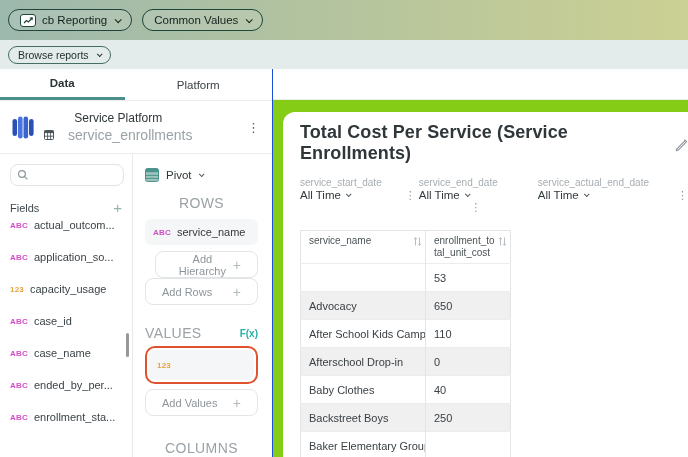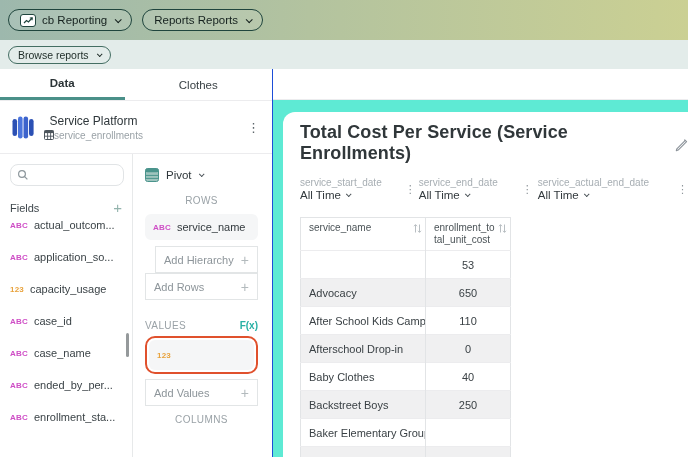--- a/index.html
+++ b/index.html
@@ -18,34 +18,34 @@
   .chev { display:inline-block; width:5px; height:5px; border-right:1.4px solid currentColor;
           border-bottom:1.4px solid currentColor; transform:rotate(45deg) translateY(-1px); }
   .subbar { height:29px; background:#e3ecea; display:flex; align-items:center; padding-left:8px; }
   .pill.browse { height:18px; font-size:10.5px; border-color:#446e63; border-radius:11px; padding:0 9px;
                  background:transparent; color:#1d2b27; }
   .pill.browse .chev { width:4px; height:4px; }
 
   
   .content { display:flex; height:388px; }
   .left { width:273px; background:#fff; border-right:1px solid #1d4ed8; display:flex; flex-direction:column;text-align:center; }
-  .main { flex:1; background:#5eead4; position:relative; }
+  .main { flex:1; background:#84cc16; position:relative; }
 
   
   .tabs { height:32px; display:flex; border-bottom:1px solid #ececee; flex:0 0 auto; }
   .tab { display:flex; align-items:center; justify-content:center; font-size:11.5px; color:#3a4246; cursor:pointer; }
   .tab.active { width:125px; color:#2b3336; font-weight:bold; border-bottom:3px solid #4a9089; }
   .tab.inactive { width:148px; }
 
   
   .source { height:53px; display:flex; align-items:center; gap:10px; padding:0 12px;
             border-bottom:1px solid #ececee; flex:0 0 auto; }
   .source-text { display:flex; flex-direction:column; gap:2px; }
   .source-name { font-size:12px; color:#2f373b; }
-  .source-sub { display:flex; align-items:center; gap:0; font-size:10px; color:#9aa2a7; }
+  .source-sub { display:flex; align-items:center; gap:14px; font-size:14px; color:#9aa2a7; }
   .kebab { margin-left:auto; font-size:13px; color:#5d666b; cursor:pointer; line-height:1; }
 
   
   .panel-body { flex:1; display:flex; position:relative; }
   .fields-col { width:133px; border-right:1px solid #e7e9ea; padding:10px 8px 0 10px; position:relative; }
   .search { height:22px; border:1px solid #e1e4e6; border-radius:8px; display:flex; align-items:center;
             padding:0 6px; background:#fff; }
   .fields-head { margin-top:14px; display:flex; align-items:center; justify-content:space-between; padding-right:2px; }
   .fields-title { font-size:11px; color:#3f474c; }
   .plus-teal { font-size:15px; color:#93b3ad; font-weight:400; cursor:pointer; line-height:1; }
@@ -54,109 +54,109 @@
   .field-item + .field-item { margin-top:12px; }
   .badge { font-size:8px; font-weight:bold; letter-spacing:.2px; }
   [data-type="text"] { color:#cf4ec6; }
   [data-type="number"] { color:#e8a23c; }
   .field-label { font-size:11px; color:#3b4347; white-space:nowrap; }
   .scroll-thumb { position:absolute; right:3px; top:179px; width:3px; height:24px; background:#95999b; border-radius:2px; }
 
   .pivot-col { flex:1; padding:14px 14px 0 12px; }
   .pivot-select { display:flex; align-items:center; gap:7px; font-size:11.5px; color:#2f373b; cursor:pointer; }
   .pivot-select .chev { width:4px; height:4px; color:#4a5257; }
-  .sec-label { font-size:10px; letter-spacing:.4px; color:#9aa2a7; }
+  .sec-label { font-size:14px; letter-spacing:.4px; color:#9aa2a7; }
   .sec-label.rows { margin-top:13px; }
   .chip { margin-top:8px; height:26px; background:#f5f6f7; border-radius:6px; display:flex; align-items:center;
           gap:6px; padding:0 8px; cursor:grab; }
   .chip-label { font-size:11px; color:#333a3e; white-space:nowrap; }
-  .add-box { height:27px; border:1px solid #e2e5e6; border-radius:0; display:flex; align-items:center;
-             justify-content:space-between; padding:0 8px; font-size:11px; color:#8d959a; cursor:pointer; }
+  .add-box { height:27px; border:1px solid #e2e5e6; border-radius:8px; display:flex; align-items:center;
+             justify-content:space-between; padding:0 16px; font-size:11px; color:#8d959a; cursor:pointer; }
   .add-box .plus { color:#b3babd; font-size:14px; }
   .add-box.hierarchy { margin-top:6px; margin-left:10px; }
   .add-box.rows { margin-top:0; }
   .values-head { margin-top:20px; display:flex; align-items:center; justify-content:space-between; }
   .fx { font-size:10px; color:#28b0a5; font-weight:bold; cursor:pointer; }
   .chip-wrap { margin-top:5px; border:2px solid #e0512d; border-radius:10px; padding:2px; }
   .chip.value-chip { margin-top:0; height:30px; cursor:grab; }
   .chip-col { display:flex; flex-direction:column; line-height:1.15; }
   .chip-sub { font-size:9.5px; color:#99a1a6; }
   .add-box.values { margin-top:5px; }
-  .sec-label.columns { margin-top:8px; }
+  .sec-label.columns { margin-top:24px; }
 
   
   .main-topstrip { height:31px; background:#fff; border-bottom:1px solid #ececee; }
   .card { position:absolute; left:10px; top:43px; right:0; bottom:0; background:#fff;
           border-top-left-radius:12px; padding:10px 0 0 17px; }
   .title-row { display:flex; align-items:center; gap:10px; }
   .page-title { font-size:18px; font-weight:bold; color:#30373a; letter-spacing:.1px; }
   .pencil { cursor:pointer; margin-top:2px; }
 
   .filters { margin-top:13px; display:flex; }
   .filter { display:flex; align-items:stretch; }
   .filter .fcol { display:flex; flex-direction:column; gap:1px; }
   .flabel { font-size:10px; color:#a7aeb3; }
   .fvalue { font-size:11.5px; color:#32393d; display:flex; align-items:center; gap:5px; cursor:pointer; }
   .fvalue .chev { width:4px; height:4px; color:#4a5257; }
   .fkebab { font-size:11px; color:#8f969b; align-self:center; cursor:pointer; }
   .filter-1 { width:126px; justify-content:space-between; }
-  .filter-2 { width:124px; justify-content:space-between; margin-left:3px; }
+  .filter-2 { width:124px; justify-content:space-between; margin-left:3px;flex-direction:column; }
   .filter-3 { margin-left:5px; }
   .filter-3 .fkebab { margin-left:28px; }
 
   table.data-table { margin-top:16px; border-collapse:collapse; table-layout:fixed; width:210px;
                      border:1px solid #e2e4e6; background:#fff; }
   .data-table th { font-size:10px; font-weight:normal; color:#4b5357; text-align:left; vertical-align:top;
                    padding:4px 3px 4px 8px; position:relative; height:29px; }
   .data-table th.col-val { border-left:1px solid #e2e4e6; }
   .th-inner { display:inline-block; width:62px; word-break:break-all; line-height:1.2; }
   .sort { position:absolute; top:5px; right:3px; }
   .data-table col.c1 { width:125px; }
   .data-table col.c2 { width:85px; }
   .data-table td { height:28px; font-size:11px; color:#3a4145; padding:0 8px; border-top:1px solid #ececee;
                    overflow:hidden; white-space:nowrap; }
-  .data-table td.val { text-align:center; border-left:1px solid #e2e4e6; }
+  .data-table td.val { text-align:left; border-left:1px solid #e2e4e6; }
   .data-table tbody tr:nth-child(even) { background:#f0f0f1; }
 </style>
 </head>
 <body>
 
 <div class="topbar">
   <div class="pill">
     <span class="chart-badge">
       <svg width="11" height="9" viewBox="0 0 11 9">
           <polyline points="1,7 3.5,4.5 5.5,6 9,2" fill="none" stroke="#1f453d" stroke-width="1.2"></polyline>
           <polyline points="6.8,2 9.2,1.8 9,4.2" fill="none" stroke="#1f453d" stroke-width="1.2"></polyline>
         </svg>
     </span>
     <span>cb Reporting</span>
     <span class="chev"></span>
   </div>
   <div class="pill">
-    <span>Reports Reports</span>
+    <span>Common Values</span>
     <span class="chev"></span>
   </div>
 </div>
 <div class="subbar">
   <div class="pill browse">
     <span>Browse reports</span>
     <span class="chev"></span>
   </div>
 </div>
 
 <div class="content">
 
   <div class="left">
 
     <div class="tabs">
       <div class="tab active">
         <span>Data</span>
       </div>
       <div class="tab inactive">
-        <span>Clothes</span>
+        <span>Platform</span>
       </div>
     </div>
 
     <div class="source">
       <svg width="22" height="25" viewBox="0 0 22 25">
         <rect x="0.5" y="4" width="4.6" height="17" rx="2.3" fill="#2b50b4"></rect>
         <rect x="6" y="1.5" width="4.6" height="22" rx="2.3" fill="#4a74dd"></rect>
         <rect x="11.5" y="1.5" width="4.6" height="22" rx="2.3" fill="#3c63cc"></rect>
         <rect x="17" y="4" width="4.6" height="17" rx="2.3" fill="#2b50b4"></rect>
       </svg>

